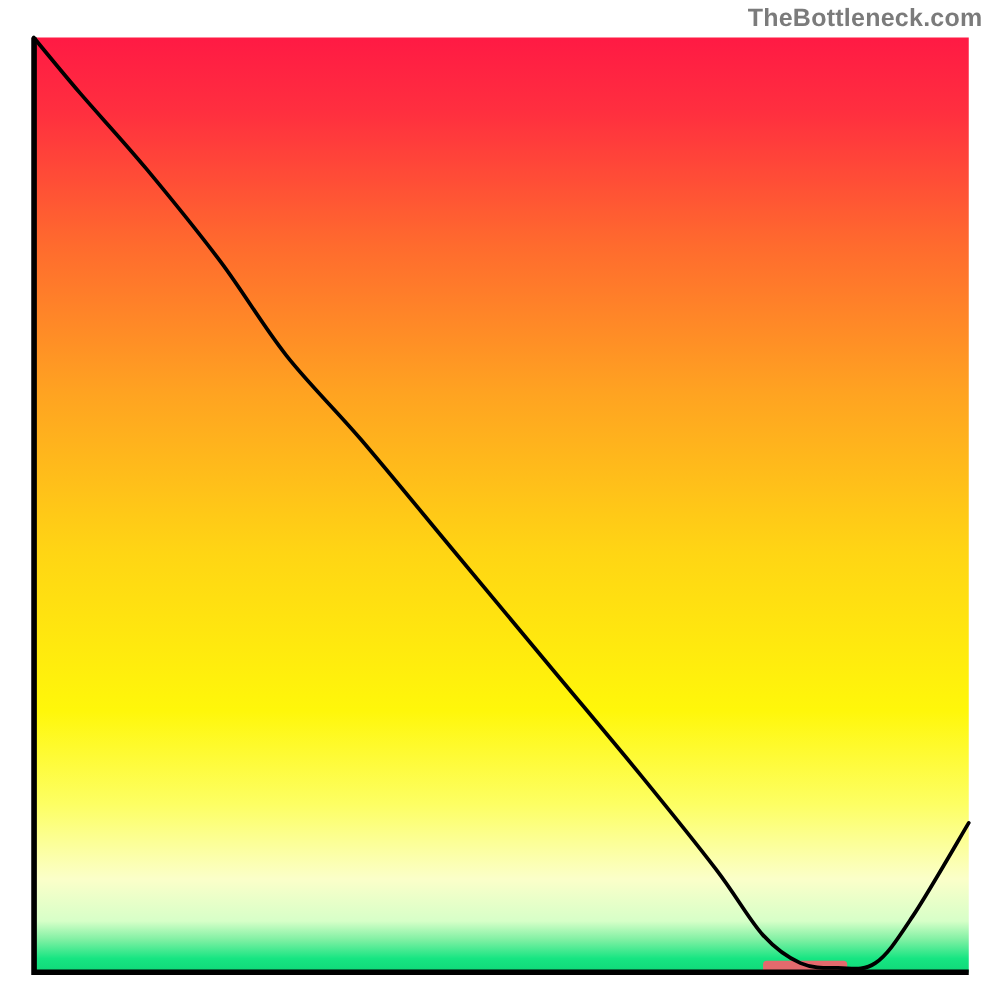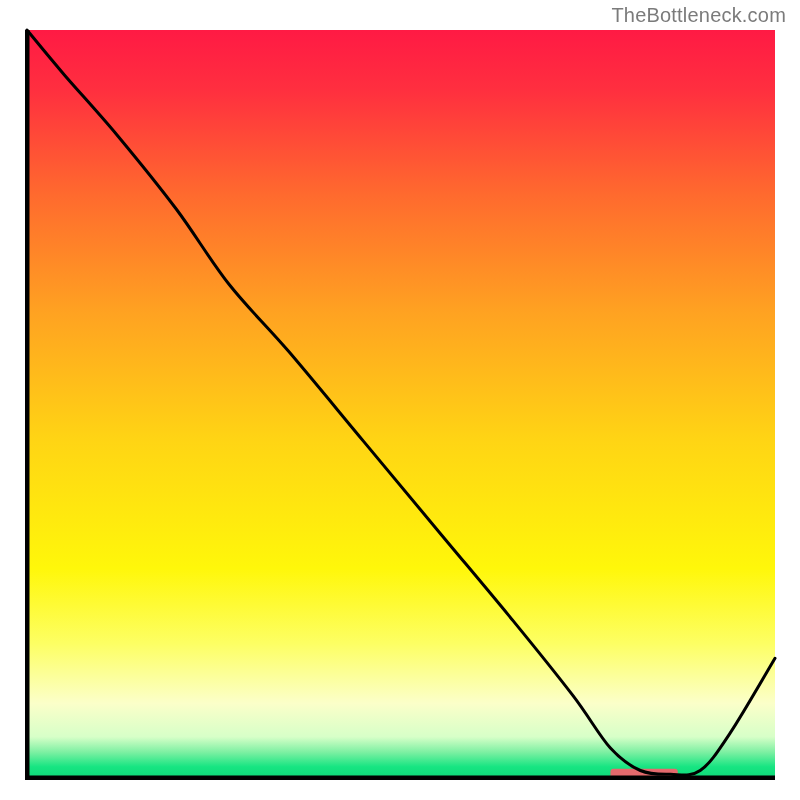--- a/index.html
+++ b/index.html
@@ -10,21 +10,21 @@
     background: #fff;
     font-family: Arial, Helvetica, sans-serif;
     position: relative;
   }
   .watermark {
     position: absolute;
     top: 4px;
     right: 14px;
     font-size: 20px;
     color: #7b7b7b;
-    font-weight: 400;
+    font-weight: 700;
     letter-spacing: 0.2px;
   }
   .plot-outer {
     position: absolute;
     left: 25px;
     top: 28px;
     width: 752px;
     height: 752px;
   }
   svg { display: block; }

